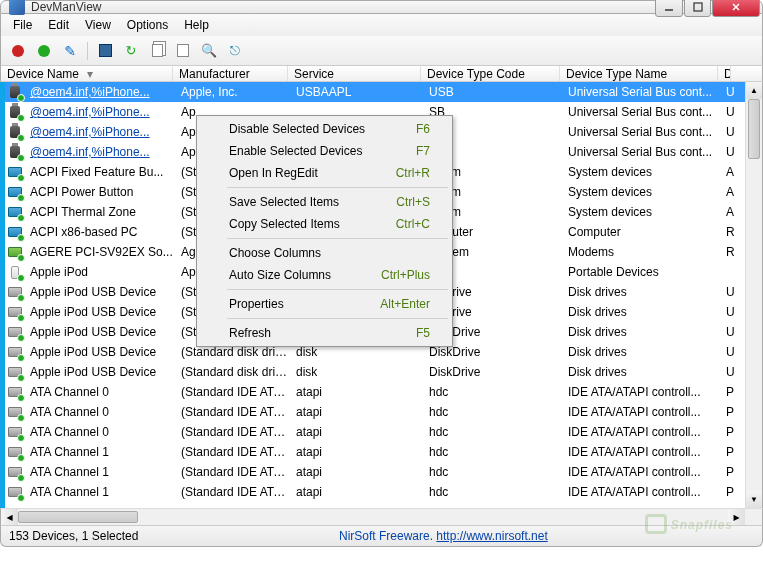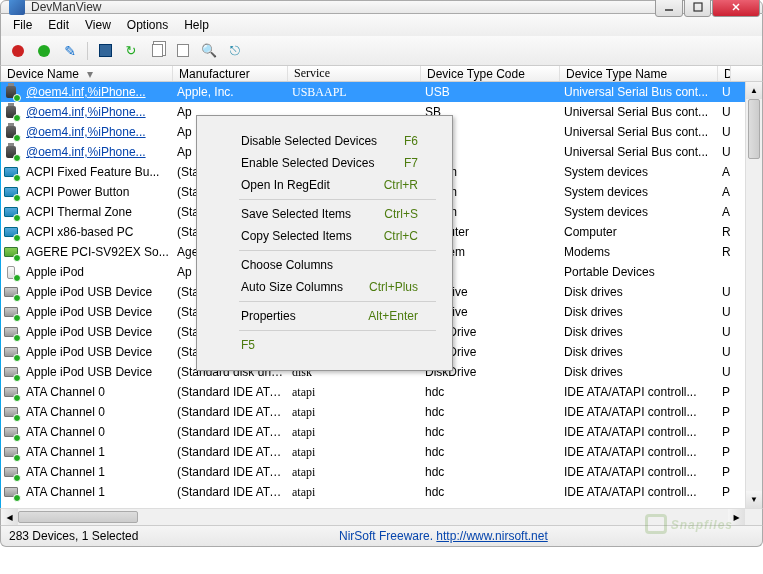--- a/index.html
+++ b/index.html
@@ -23,21 +23,21 @@
     .toolbar { height: 30px; background: linear-gradient(to bottom, #fafafa, #ececec); border-left: 1px solid #aaa; border-right: 1px solid #aaa; border-bottom: 1px solid #ccc; display: flex; align-items: center; padding: 0 6px; gap: 4px; }
     .tool-btn { width: 22px; height: 22px; display: flex; align-items: center; justify-content: center; cursor: pointer; border-radius: 2px; }
     .tool-sep { width: 1px; height: 18px; background: #ccc; margin: 0 2px; }
     
     
     .list-header { height: 16px; background: linear-gradient(to bottom, #fff, #f0f0f0); border-left: 1px solid #aaa; border-right: 1px solid #aaa; border-bottom: 1px solid #d0d0d0; display: flex; }
     .col-header { padding: 4px 6px; border-right: 1px solid #e0e0e0; cursor: pointer; white-space: nowrap; overflow: hidden; text-overflow: ellipsis; display: flex; align-items: center; }
     .sort-ind { margin-left: 8px; opacity: 0.5; }
     
     
-    .list-body { border-left: 1px solid #0ea5e9; border-right: 1px solid #aaa; height: 426px; overflow: hidden; background: #fff; position: relative; }
+    .list-body { border-left: 5px solid #0ea5e9; border-right: 1px solid #aaa; height: 426px; overflow: hidden; background: #fff; position: relative; }
     .scrollbar-v { position: absolute; right: 0; top: 0; bottom: 0; width: 17px; background: #f0f0f0; border-left: 1px solid #ddd; }
     .scroll-thumb { position: absolute; left: 2px; right: 2px; top: 17px; height: 60px; background: linear-gradient(to right, #ddd, #ccc); border: 1px solid #aaa; border-radius: 2px; }
     .scroll-btn { position: absolute; left: 0; right: 0; height: 17px; background: linear-gradient(to bottom, #f5f5f5, #e0e0e0); display: flex; align-items: center; justify-content: center; font-size: 8px; }
     .scroll-btn.up { top: 0; } .scroll-btn.down { bottom: 0; }
     .row { height: 20px; display: flex; align-items: center; white-space: nowrap; }
     .row.selected { background: #3399ff; color: #fff; }
     .row.selected .cell { color: #fff; }
     .row-icon { width: 16px; height: 16px; margin: 0 3px 0 2px; flex-shrink: 0; display: flex; align-items: center; justify-content: center; }
     .cell { padding: 0 4px; overflow: hidden; text-overflow: ellipsis; color: #000; }
     .cell.link { color: #0645ad; text-decoration: underline; }
@@ -49,42 +49,42 @@
     .scroll-btn-h { position: absolute; top: 0; bottom: 0; width: 17px; background: linear-gradient(to right, #f5f5f5, #e0e0e0); display: flex; align-items: center; justify-content: center; font-size: 8px; }
     .scroll-btn-h.left { left: 0; } .scroll-btn-h.right { right: 17px; }
     
     
     .statusbar { height: 22px; background: linear-gradient(to bottom, #f5f5f5, #e8e8e8); border: 1px solid #aaa; border-top: 1px solid #ccc; border-radius: 0 0 6px 6px; display: flex; align-items: center; padding: 0 8px; }
     .status-left { flex: 0 0 310px; }
     .status-right { color: #0645ad; margin-left: 20px; }
     .status-right a { color: #0645ad; text-decoration: underline; }
     
     
-    .context-menu { position: absolute; left: 196px; top: 115px; width: 257px; background: #f0f0f0; border: 1px solid #979797; box-shadow: 2px 2px 4px rgba(0,0,0,0.25); padding: 14px; }
+    .context-menu { position: absolute; left: 196px; top: 115px; width: 257px; background: #f0f0f0; border: 1px solid #979797; box-shadow: 2px 2px 4px rgba(0,0,0,0.25); padding: 2px; }
     .ctx-item { height: 22px; display: flex; align-items: center; padding: 0 20px 0 30px; cursor: pointer; }
     .ctx-label { flex: 1; }
     .ctx-shortcut { color: #4d7c0f; }
     .ctx-sep { height: 1px; background: #d0d0d0; margin: 3px 2px 3px 28px; }
     
     
     .watermark { position: absolute; right: 30px; bottom: 40px; opacity: 0.25; font-size: 18px; font-weight: bold; font-style: italic; color: #6a9e3f; letter-spacing: 1px; pointer-events: none; }
     .watermark .g { display: inline-block; border: 3px solid #6a9e3f; border-radius: 4px; width: 22px; height: 20px; vertical-align: middle; margin-right: 4px; position: relative; }
     
     
     .dev-icon { width: 16px; height: 14px; }
     .i-usb { background: linear-gradient(#666, #333); border-radius: 2px; width: 10px; height: 12px; position: relative; }
     .i-usb::before { content: ""; position: absolute; top: -3px; left: 2px; right: 2px; height: 3px; background: #888; }
     .i-monitor { width: 14px; height: 10px; background: linear-gradient(#5ad, #28b); border: 1px solid #068; border-radius: 1px; }
     .i-pci { width: 14px; height: 10px; background: linear-gradient(#8c5, #5a3); border: 1px solid #373; border-radius: 1px; }
     .i-disk { width: 14px; height: 10px; background: linear-gradient(#ccc, #999); border: 1px solid #777; border-radius: 1px; }
     .i-ipod { width: 8px; height: 13px; background: linear-gradient(#fafafa, #ddd); border: 1px solid #999; border-radius: 2px; }
     .badge { position: absolute; bottom: -2px; right: -2px; width: 8px; height: 8px; background: #2a2; border-radius: 50%; border: 1px solid #fff; }
     .row-icon { position: relative; }
     
-    .c0 { width: 172px; } .c1 { width: 115px; } .c2 { width: 133px; font-family: Liberation Serif, serif; } .c3 { width: 139px; } .c4 { width: 158px; } .c5 { width: 12px; }
+    .c0 { width: 172px; } .c1 { width: 115px; } .c2 { width: 133px; } .c3 { width: 139px; } .c4 { width: 158px; } .c5 { width: 12px; }
   </style>
 </head>
 <body>
 
 <div class="titlebar">
   <div class="titlebar-icon"></div>
   <div class="titlebar-text">DevManView</div>
   <div class="win-buttons">
     <div class="win-btn min">
         <svg viewBox="0 0 10 10">
@@ -416,21 +416,21 @@
   </div>
 </div>
 
 <div class="scrollbar-h">
   <div class="scroll-btn-h left">◀</div>
   <div class="scroll-thumb-h"></div>
   <div class="scroll-btn-h right">▶</div>
 </div>
 
 <div class="statusbar">
-  <div class="status-left">283 Devices, 1 Selected</div>
+  <div class="status-left">153 Devices, 1 Selected</div>
   <div class="status-right">
     <span>NirSoft Freeware.  </span><a href="#">http://www.nirsoft.net</a>
   </div>
 </div>
 
 <div class="watermark"><span class="g"></span><span>Snapfiles</span></div>
 
 <div class="context-menu" id="ctx-menu">
     <div class="ctx-item">
       <span class="ctx-label">Disable Selected Devices</span>
@@ -462,15 +462,16 @@
       <span class="ctx-label">Auto Size Columns</span>
       <span class="ctx-shortcut">Ctrl+Plus</span>
     </div>
     <div class="ctx-sep"></div>
     <div class="ctx-item">
       <span class="ctx-label">Properties</span>
       <span class="ctx-shortcut">Alt+Enter</span>
     </div>
     <div class="ctx-sep"></div>
     <div class="ctx-item">
+      <span class="ctx-label">Refresh</span>
       <span class="ctx-shortcut">F5</span>
     </div>
   </div>
 
 </body></html>

